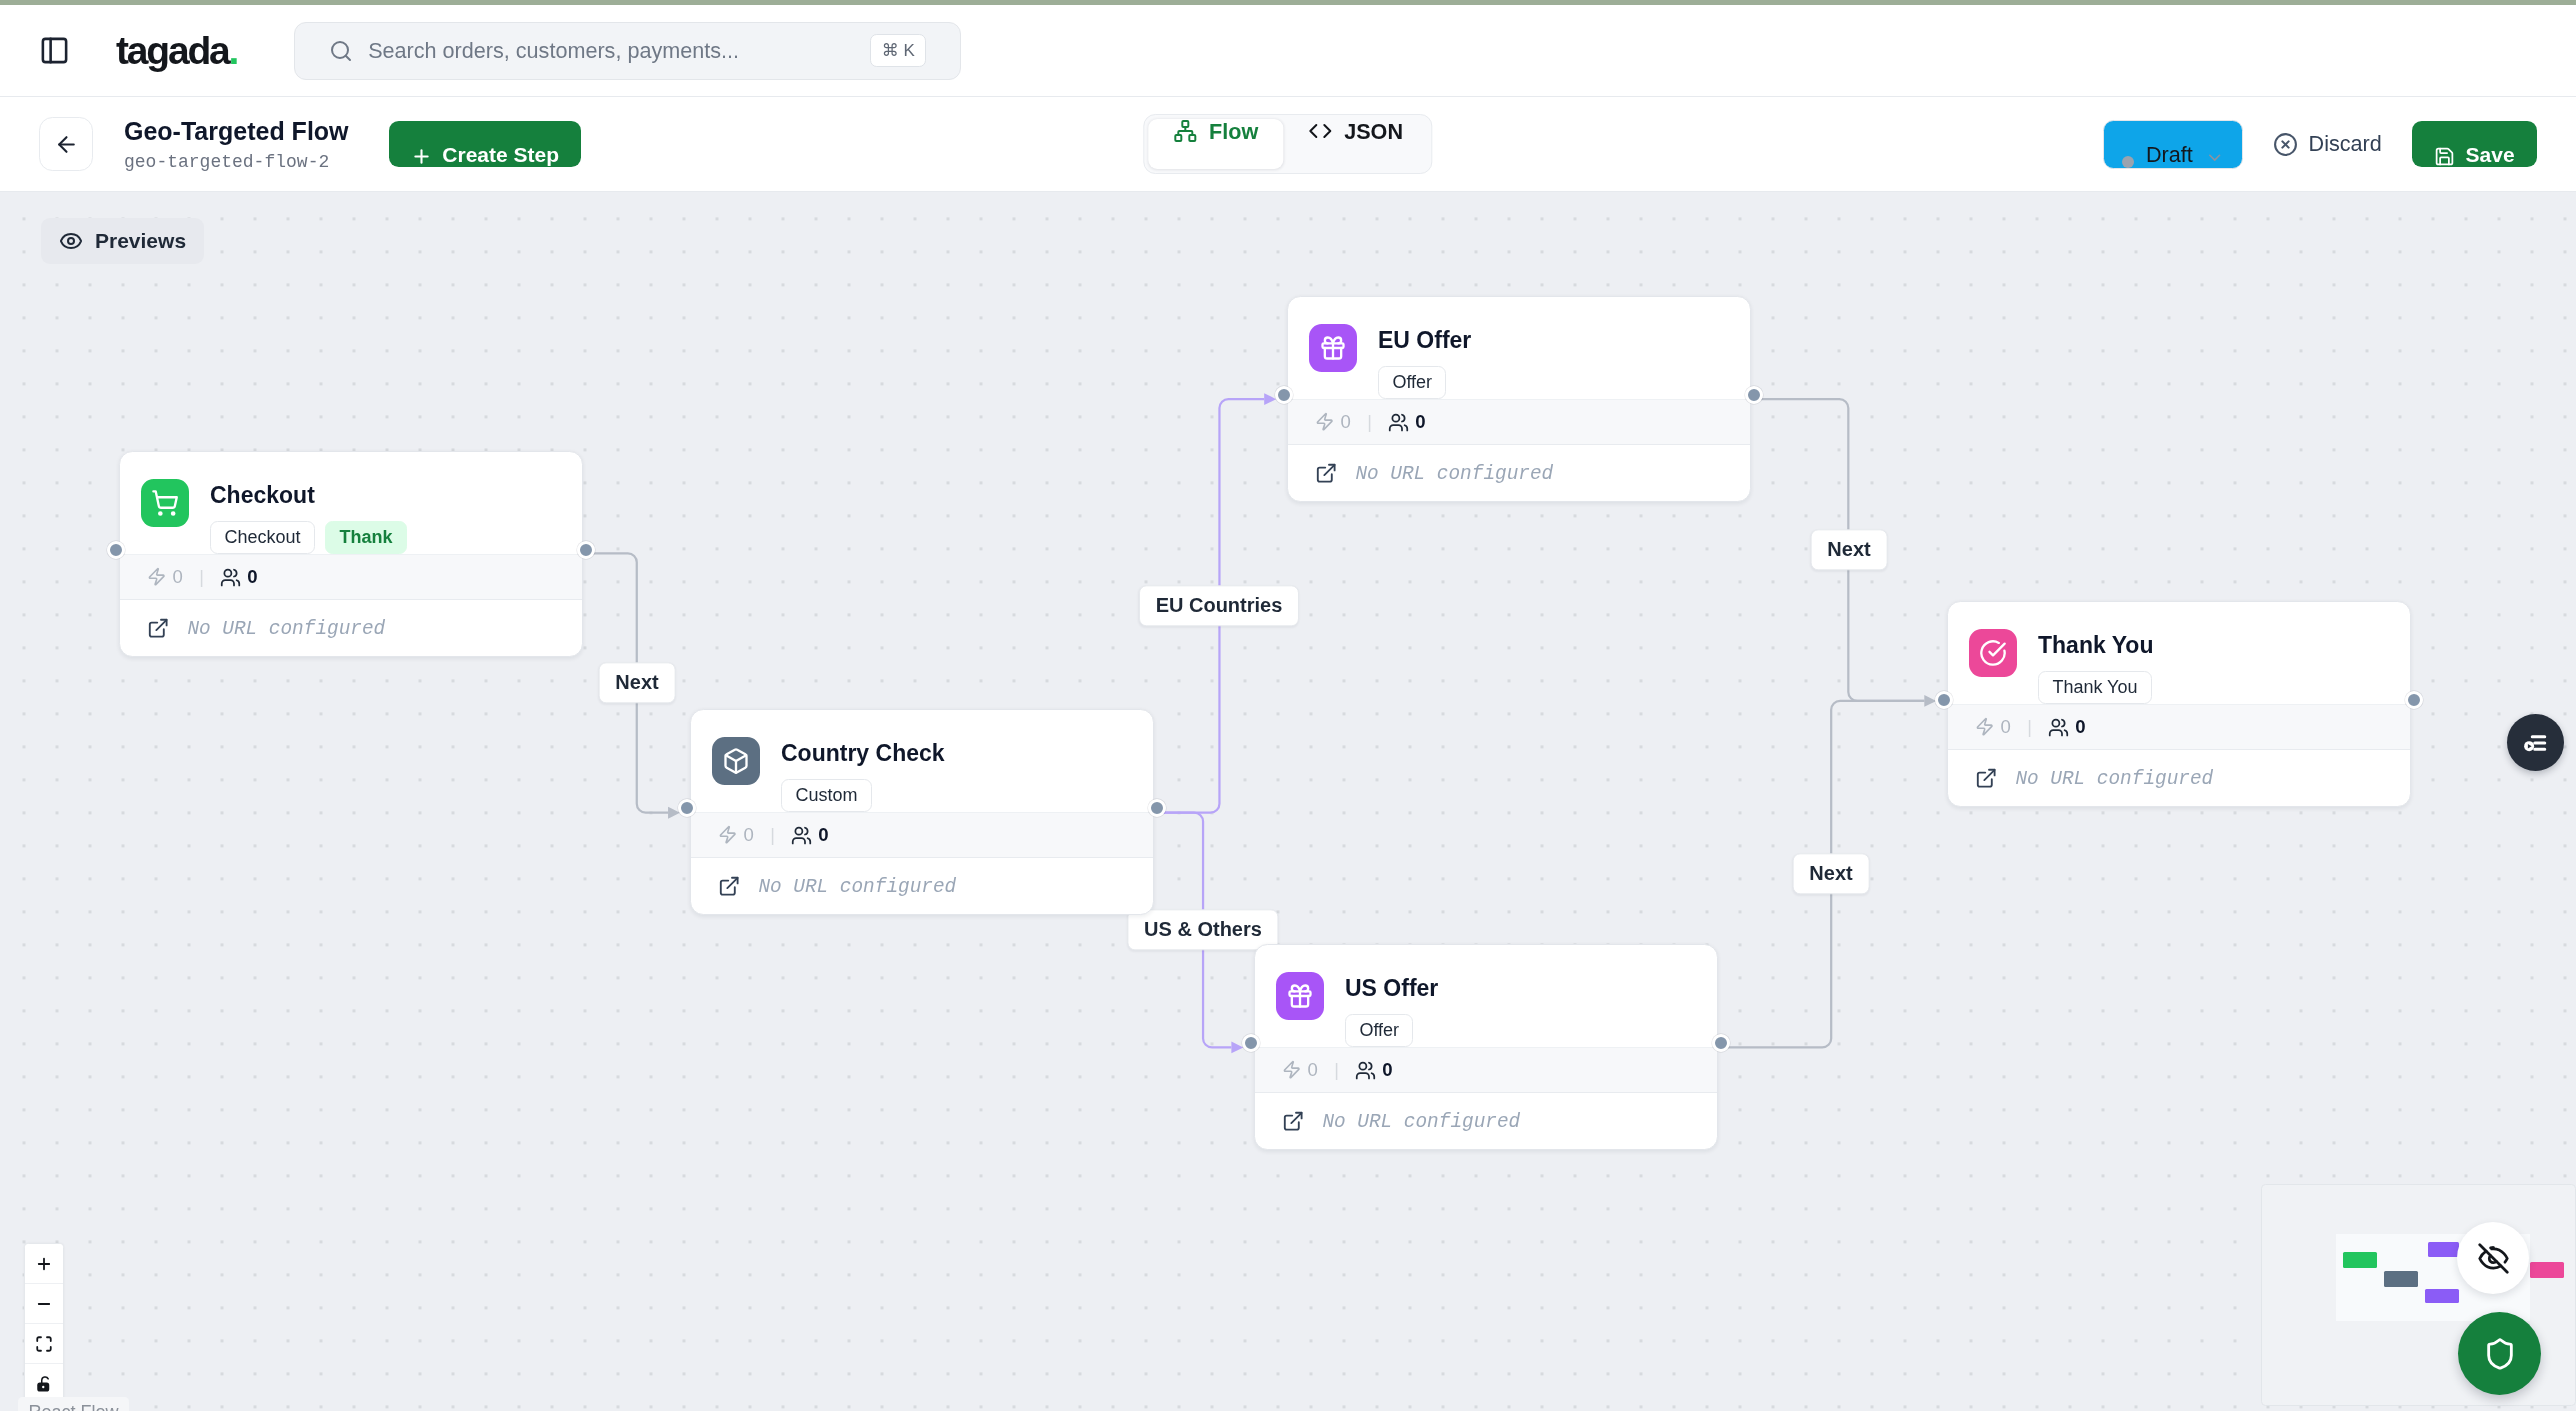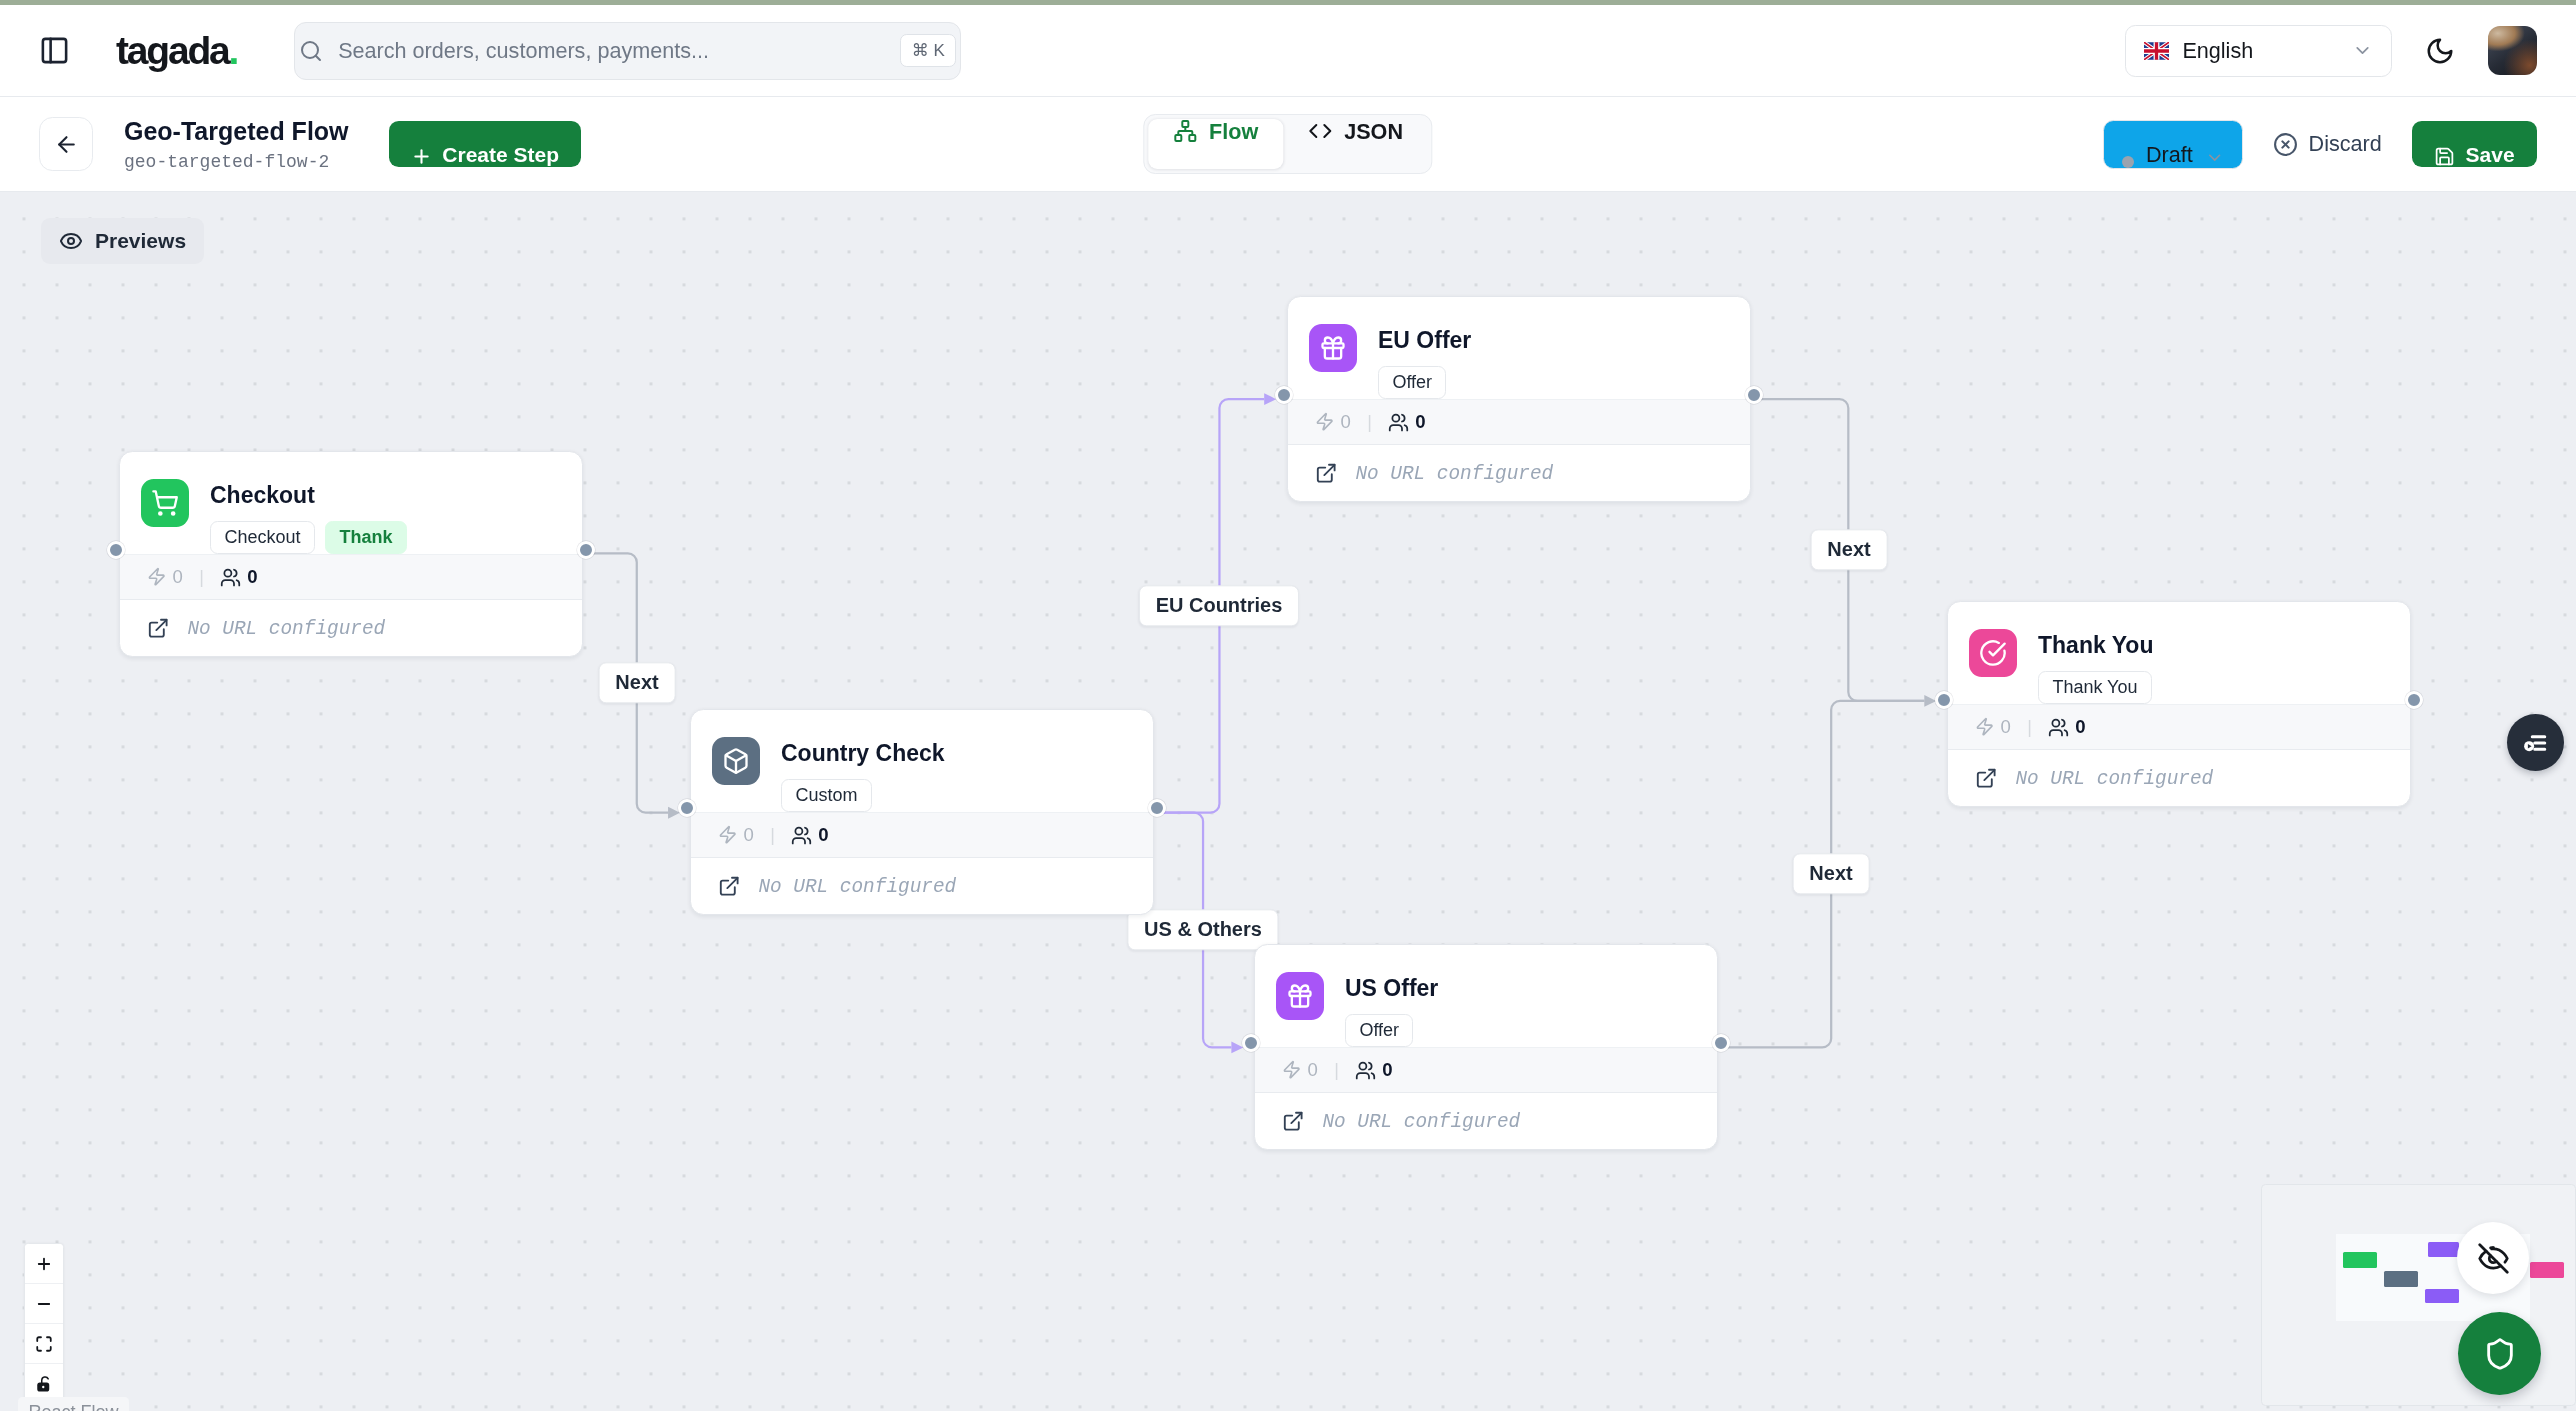--- a/index.html
+++ b/index.html
@@ -14,21 +14,21 @@
   body{font-family:"Liberation Sans",sans-serif;background:#fff;color:var(--ink)}
   .app{position:relative;width:2576px;height:1412px;overflow:hidden;background:#fff}
   svg{display:block}
   .strip{position:absolute;left:0;top:0;width:100%;height:5.2px;background:var(--strip)}
 
   
   .topbar{position:absolute;left:0;top:5.2px;width:100%;height:92px;background:#fff;border-bottom:0.7px solid var(--border);display:flex;align-items:center;padding:0 39px}
   .icon-btn{display:flex;align-items:center;justify-content:center;background:none;border:none;cursor:pointer;color:#1c2330}
   .logo{font-size:39px;font-weight:800;letter-spacing:-2.2px;color:#14171c;margin-left:46px}
   .logo .dot{color:var(--node-green)}
-  .search{position:relative;margin-left:57px;width:667px;height:58px;background:#f2f4f7;border:0.7px solid #e3e6ea;border-radius:12px;display:flex;align-items:center;padding:0 4px;gap:15px}
+  .search{position:relative;margin-left:57px;width:667px;height:58px;background:#f2f4f7;border:0.7px solid #e3e6ea;border-radius:12px;display:flex;align-items:center;padding:0 34px;gap:15px}
   .search input{flex:1;border:none;outline:none;background:transparent;font-size:21.6px;color:#374151;font-family:"Liberation Sans",sans-serif}
   .search input::placeholder{color:#6f7886}
   .kbd{font-size:17px;color:#5f6774;background:#fff;border:0.7px solid #dfe3e8;border-radius:6.7px;padding:5.2px 10.4px;white-space:nowrap}
   .top-right{margin-left:auto;display:flex;align-items:center;gap:33px}
   .lang{display:flex;align-items:center;gap:13.4px;height:52px;padding:0 18px;border:0.7px solid #e3e6ea;border-radius:10.4px;background:#fff;min-width:267px;cursor:pointer}
   .lang .label{font-size:21.6px;color:#14171c}
   .lang .chev{margin-left:auto;color:#8b93a0}
   .avatar{width:49px;height:49px;border-radius:12px;cursor:pointer;background:
     radial-gradient(45px 30px at 20% 15%,#cdb9a0 0%,#a07a54 38%,transparent 60%),
     radial-gradient(37px 37px at 85% 80%,#7c4a2d 0%,transparent 70%),
@@ -116,47 +116,20 @@
       <span style="color:#6f7886">
         <svg width="24" height="24" viewBox="0 0 24 24" fill="none" stroke="currentColor" stroke-width="2" stroke-linecap="round">
             <circle cx="11" cy="11" r="8"></circle>
             <path d="m21 21-4.3-4.3"></path>
           </svg>
       </span>
       <input type="text" placeholder="Search orders, customers, payments..." style="">
       <span class="kbd">⌘ K</span>
     </div>
 
-    <div class="top-right">
-      <div class="lang">
-        <span>
-          <svg width="25" height="18" viewBox="0 0 34 24">
-              <rect width="34" height="24" rx="3" fill="#1d3c8f"></rect>
-              <path d="M0 0 34 24M34 0 0 24" stroke="#fff" stroke-width="5"></path>
-              <path d="M0 0 34 24M34 0 0 24" stroke="#c8102e" stroke-width="2.2"></path>
-              <path d="M17 0v24M0 12h34" stroke="#fff" stroke-width="8"></path>
-              <path d="M17 0v24M0 12h34" stroke="#c8102e" stroke-width="4.5"></path>
-            </svg>
-        </span>
-        <span class="label">English</span>
-        <span class="chev">
-          <svg width="21" height="21" viewBox="0 0 24 24" fill="none" stroke="currentColor" stroke-width="2" stroke-linecap="round" stroke-linejoin="round">
-              <path d="m6 9 6 6 6-6"></path>
-            </svg>
-        </span>
-      </div>
-      <button class="icon-btn">
-        <span>
-          <svg width="30" height="30" viewBox="0 0 24 24" fill="none" stroke="#14171c" stroke-width="2" stroke-linecap="round" stroke-linejoin="round">
-              <path d="M12 3a6 6 0 0 0 9 9 9 9 0 1 1-9-9Z"></path>
-            </svg>
-        </span>
-      </button>
-      <div class="avatar"></div>
-    </div>
   </div>
 
   <div class="header">
     <button class="back">
       <span>
         <svg width="25" height="25" viewBox="0 0 24 24" fill="none" stroke="currentColor" stroke-width="2" stroke-linecap="round" stroke-linejoin="round">
             <path d="m12 19-7-7 7-7"></path>
             <path d="M19 12H5"></path>
           </svg>
       </span>

